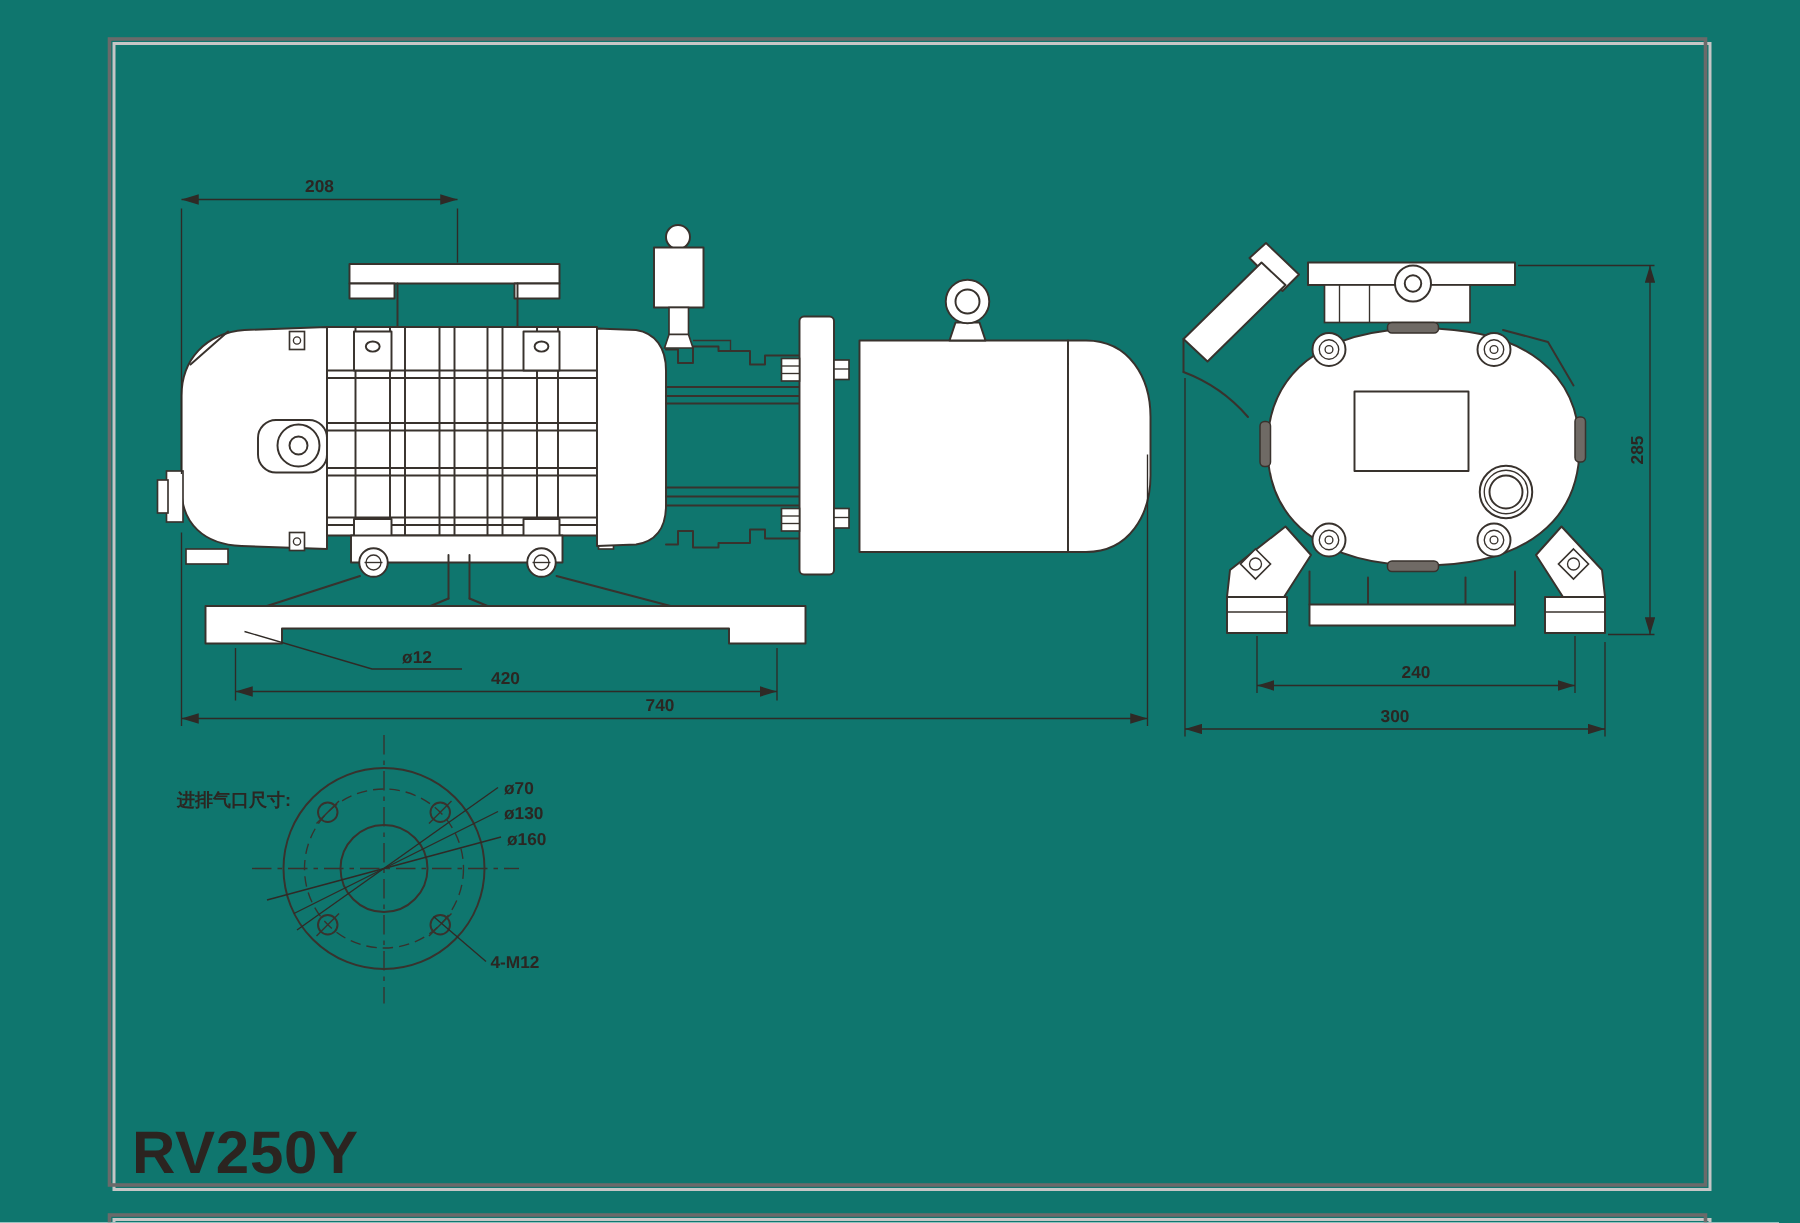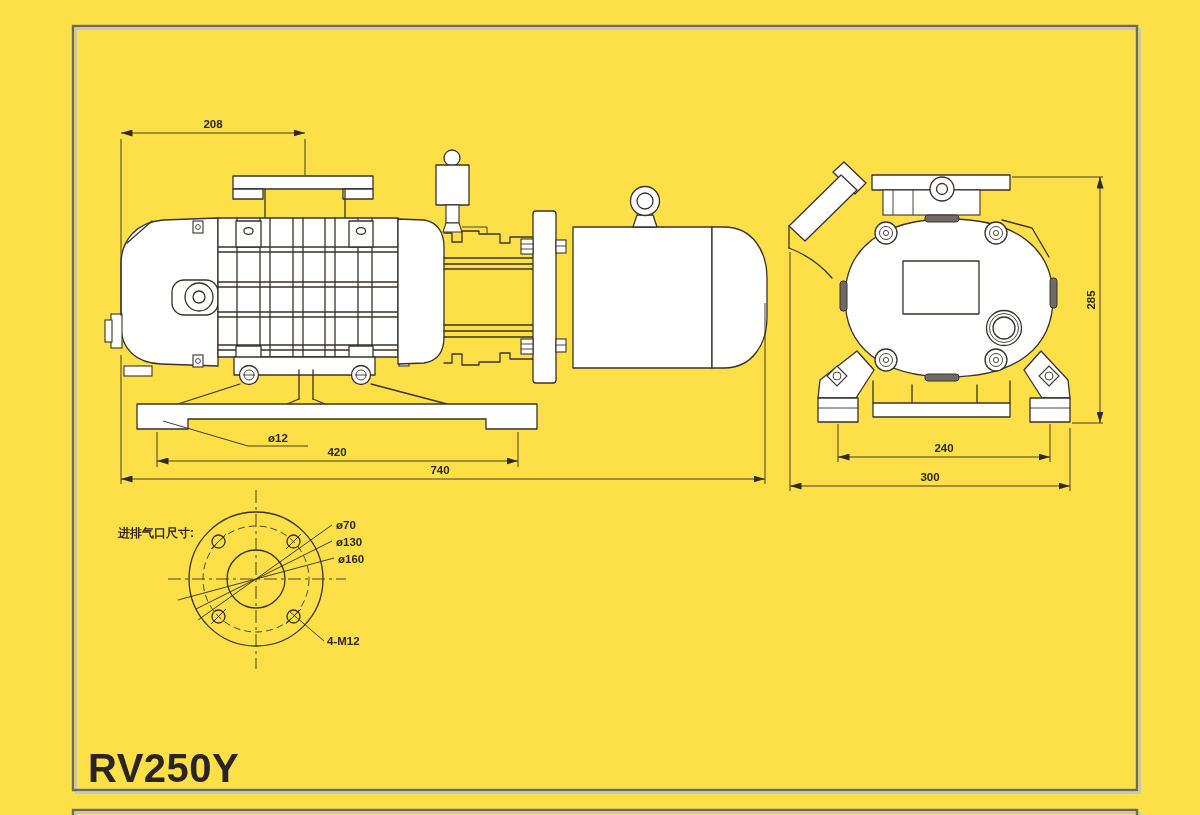--- a/index.html
+++ b/index.html
@@ -1,16 +1,16 @@
 <!DOCTYPE html>
 <html><head>
 <meta charset="utf-8">
 <style>
   html,body{margin:0;padding:0;background:#fff;width:1200px;height:815px;overflow:hidden;}
-  .stage{position:relative;width:1200px;height:815px;background:#fde047;}
+  .stage{position:relative;width:1200px;height:815px;background:#0f766e;}
   svg{position:absolute;left:0;top:0;}
   
   .ln{stroke:#38322d;stroke-width:1.3;fill:none;stroke-linecap:round;stroke-linejoin:round;}
   .thin{stroke:#38322d;stroke-width:0.9;fill:none;}
   .wh{fill:#ffffff;stroke:#38322d;stroke-width:1.3;stroke-linejoin:round;}
   .whn{fill:#ffffff;stroke:#38322d;stroke-width:1.1;}
   .dk{fill:#6f6a65;stroke:#38322d;stroke-width:1;}
   .dim{stroke:#2f2a26;stroke-width:0.9;fill:none;}
   .cl{stroke:#38322d;stroke-width:0.9;fill:none;stroke-dasharray:13 4 3 4;}
   .bc{stroke:#38322d;stroke-width:0.9;fill:none;stroke-dasharray:7 4;}

